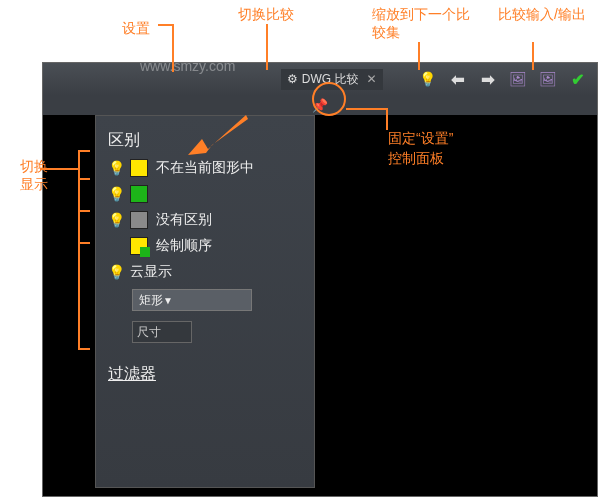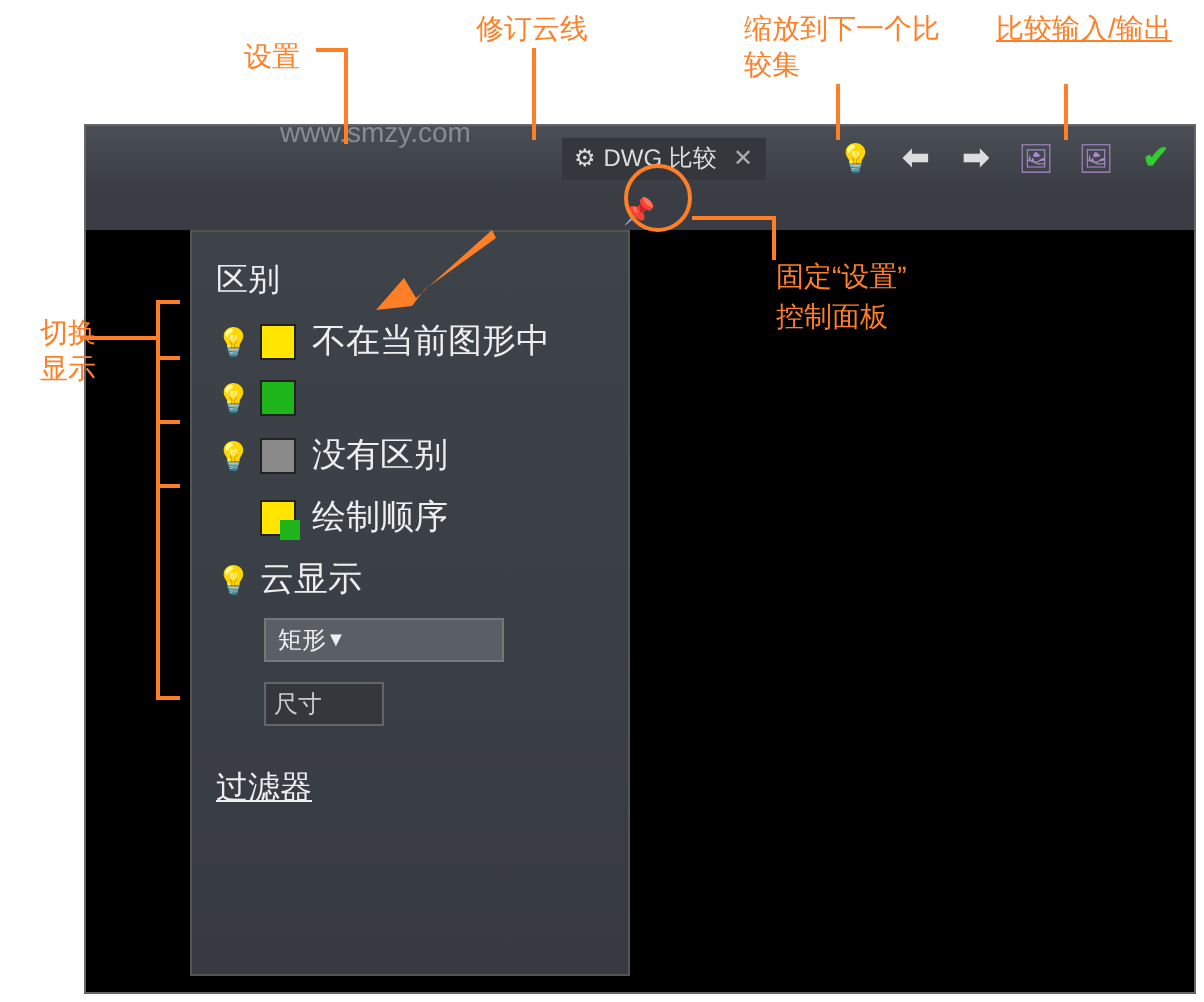--- a/index.html
+++ b/index.html
@@ -127,21 +127,21 @@
   .sw-green{background:#1db519;}
   .sw-gray{background:#8a8a8a;}
   .sw-order{
     background:#ffe600;
     position:relative;
   }
   .sw-order::after{
     content:""; position:absolute; right:-3px; bottom:-3px;
     width:10px;height:10px; background:#1db519;
   }
-  .row-label { font-size:17px; color:#eee;}
+  .row-label { font-size:14px; color:#eee;}
 
   .cloud-sec { margin-top:18px;}
   .select-box {
     margin-left:24px;
     width:120px; height:22px;
     background:#5a5f66;
     border:1px solid #777;
     display:flex; align-items:center; 
     padding:0 6px; color:#eee; font-size:12px;
     margin-top:6px;
@@ -170,27 +170,27 @@
 <div class="sm-logo">SM</div>
 <div class="watermark">
   <span class="big">数码资源网</span><br>
   <span class="url">www.smzy.com</span>
 </div>
 
 <div class="ann" style="top:20px; left:122px;">设置</div>
 <div class="ann-line ann-line-v" style="top:24px; left:172px; height:48px;"></div>
 <div class="ann-line ann-line-h" style="top:24px; left:158px; width:15px;"></div>
 
-<div class="ann" style="top:6px; left:238px;">修订云线</div>
+<div class="ann" style="top:6px; left:238px;">切换比较</div>
 <div class="ann-line ann-line-v" style="top:24px; left:266px; height:46px;"></div>
 
 <div class="ann" style="top:6px; left:372px; width:110px;">缩放到下一个比较集</div>
 <div class="ann-line ann-line-v" style="top:42px; left:418px; height:28px;"></div>
 
-<div class="ann" style="top:6px; left:498px; width:90px;text-decoration:underline;">比较输入/输出</div>
+<div class="ann" style="top:6px; left:498px; width:90px;">比较输入/输出</div>
 <div class="ann-line ann-line-v" style="top:42px; left:532px; height:28px;"></div>
 
 <div class="ann" style="top:158px; left:20px; width:30px;">切换显示</div>
 <div class="bracket" style="top:150px; left:78px; height:200px;">
   <div class="bracket-tick" style="top:0; left:0; width:10px;"></div>
   <div class="bracket-tick" style="top:28px; left:0; width:10px;"></div>
   <div class="bracket-tick" style="top:60px; left:0; width:10px;"></div>
   <div class="bracket-tick" style="top:92px; left:0; width:10px;"></div>
   <div class="bracket-tick" style="top:198px; left:0; width:10px;"></div>
 </div>

